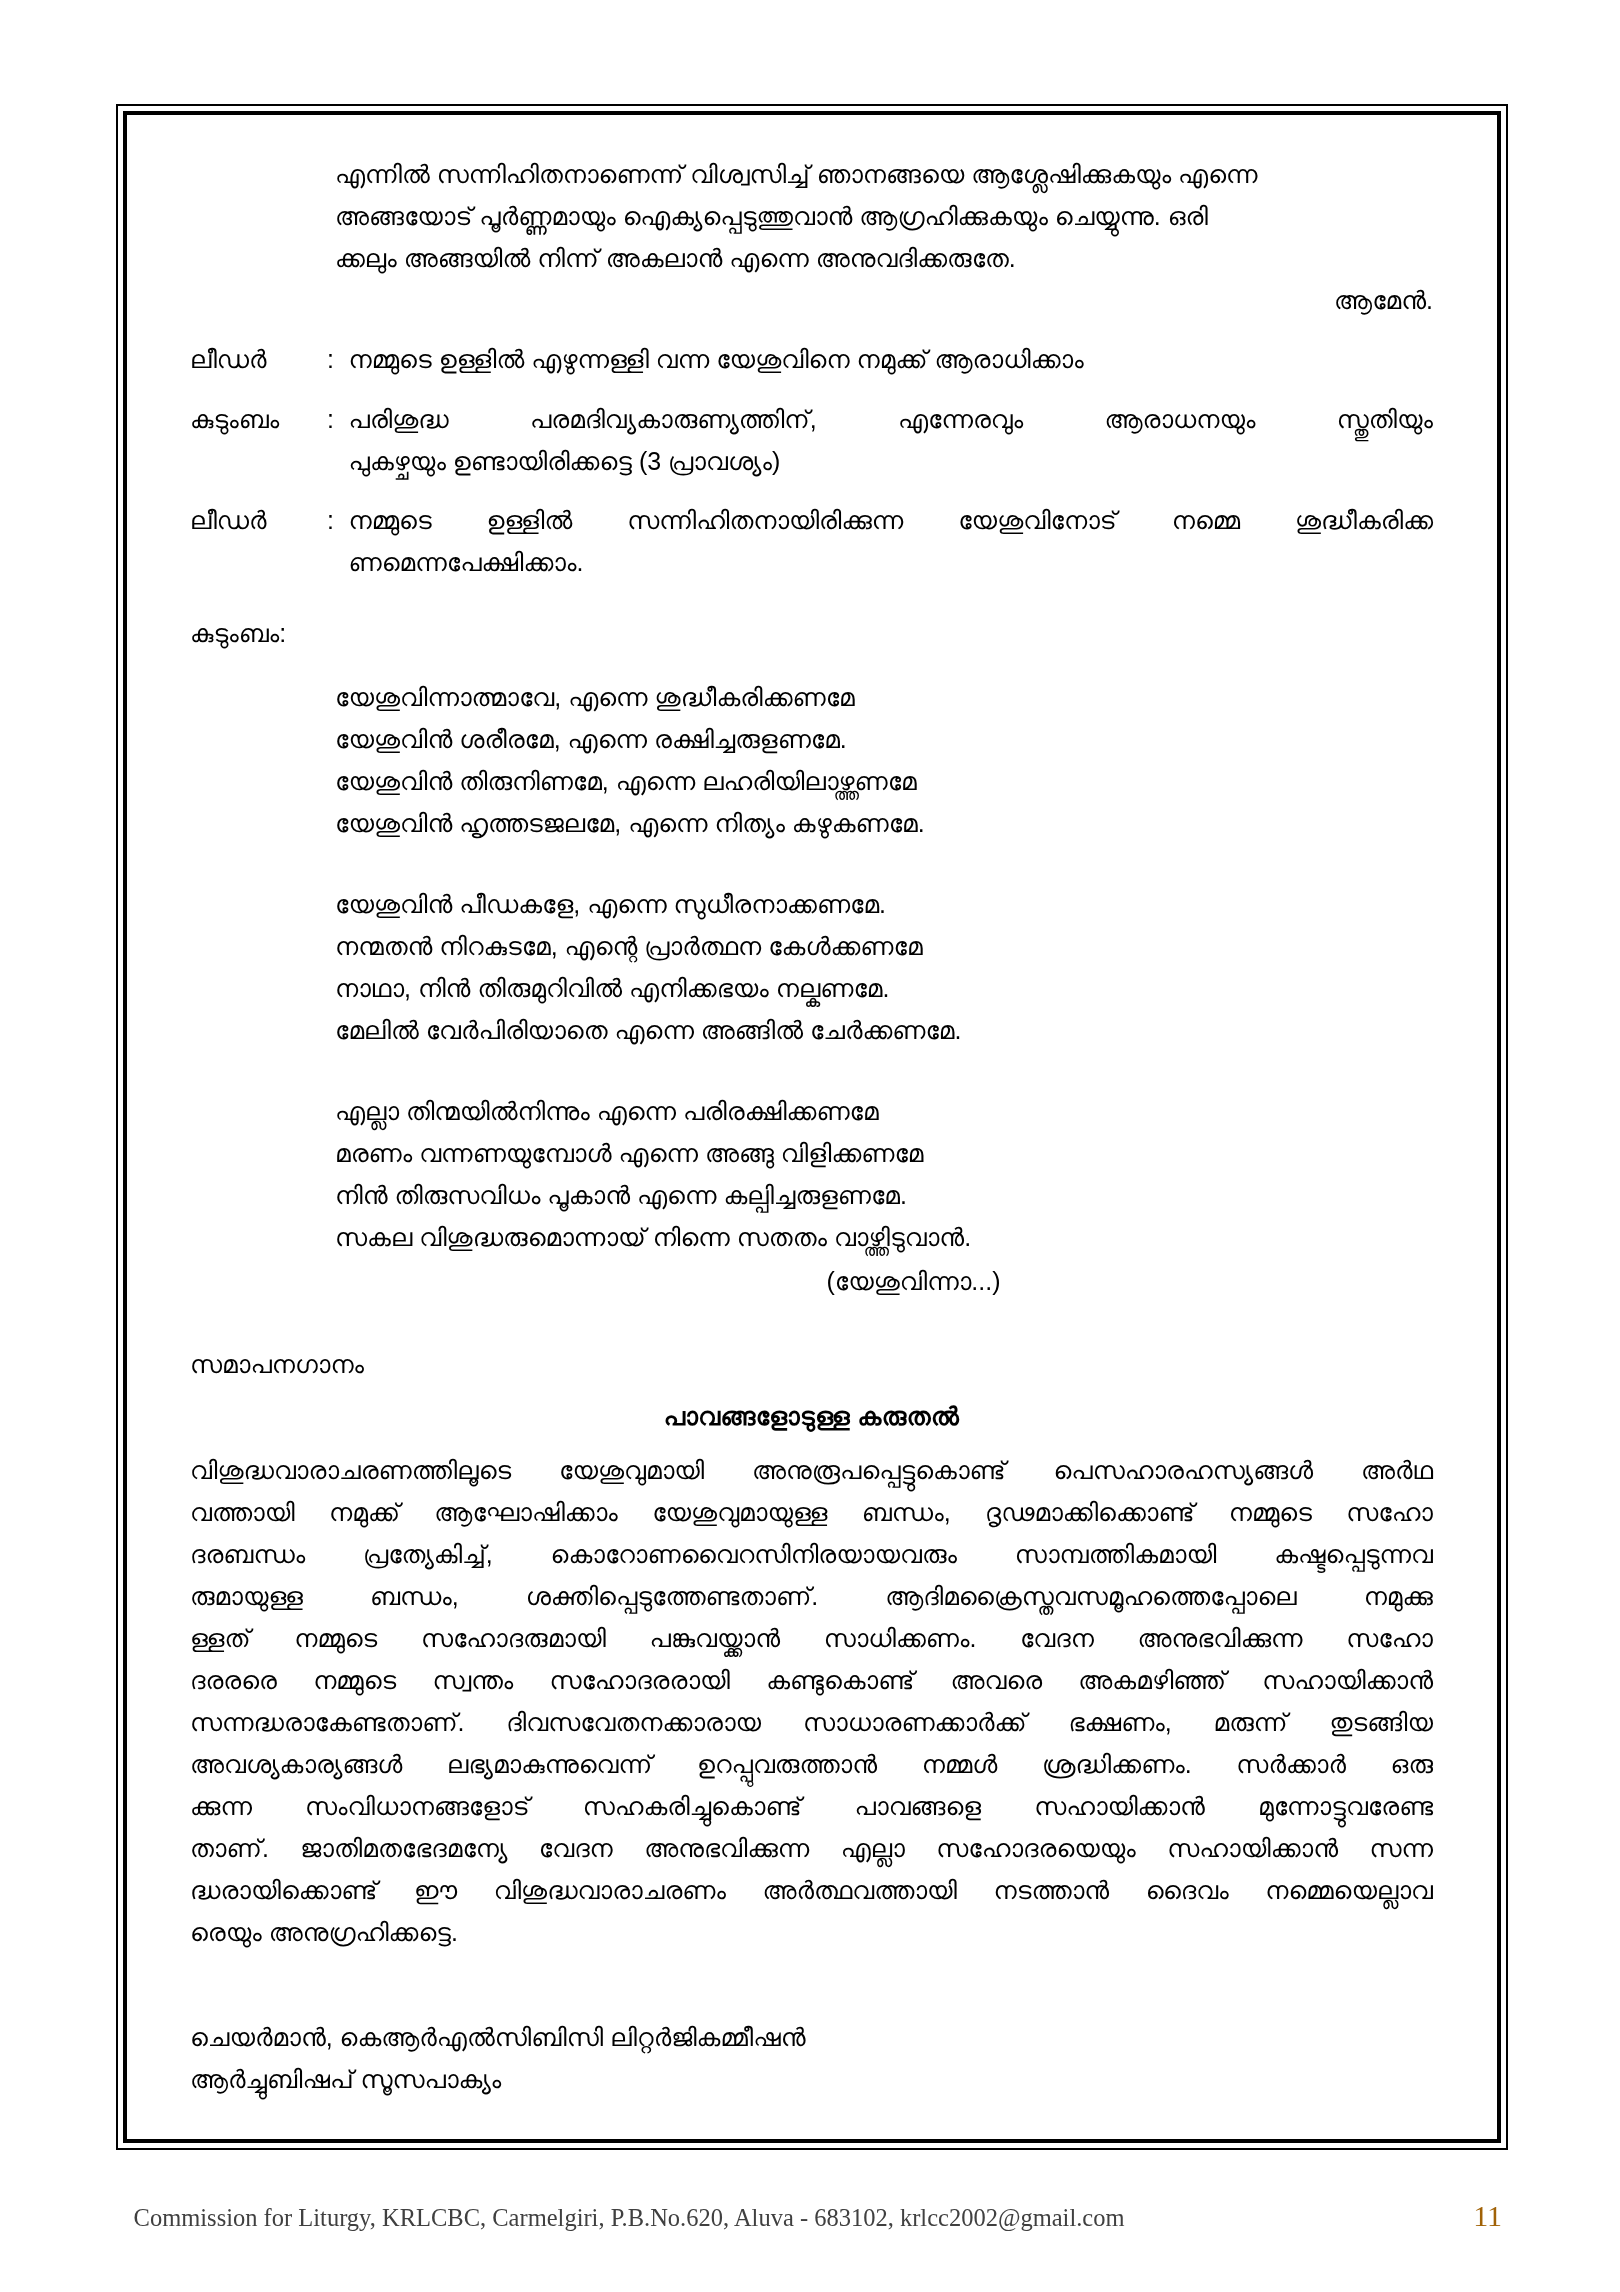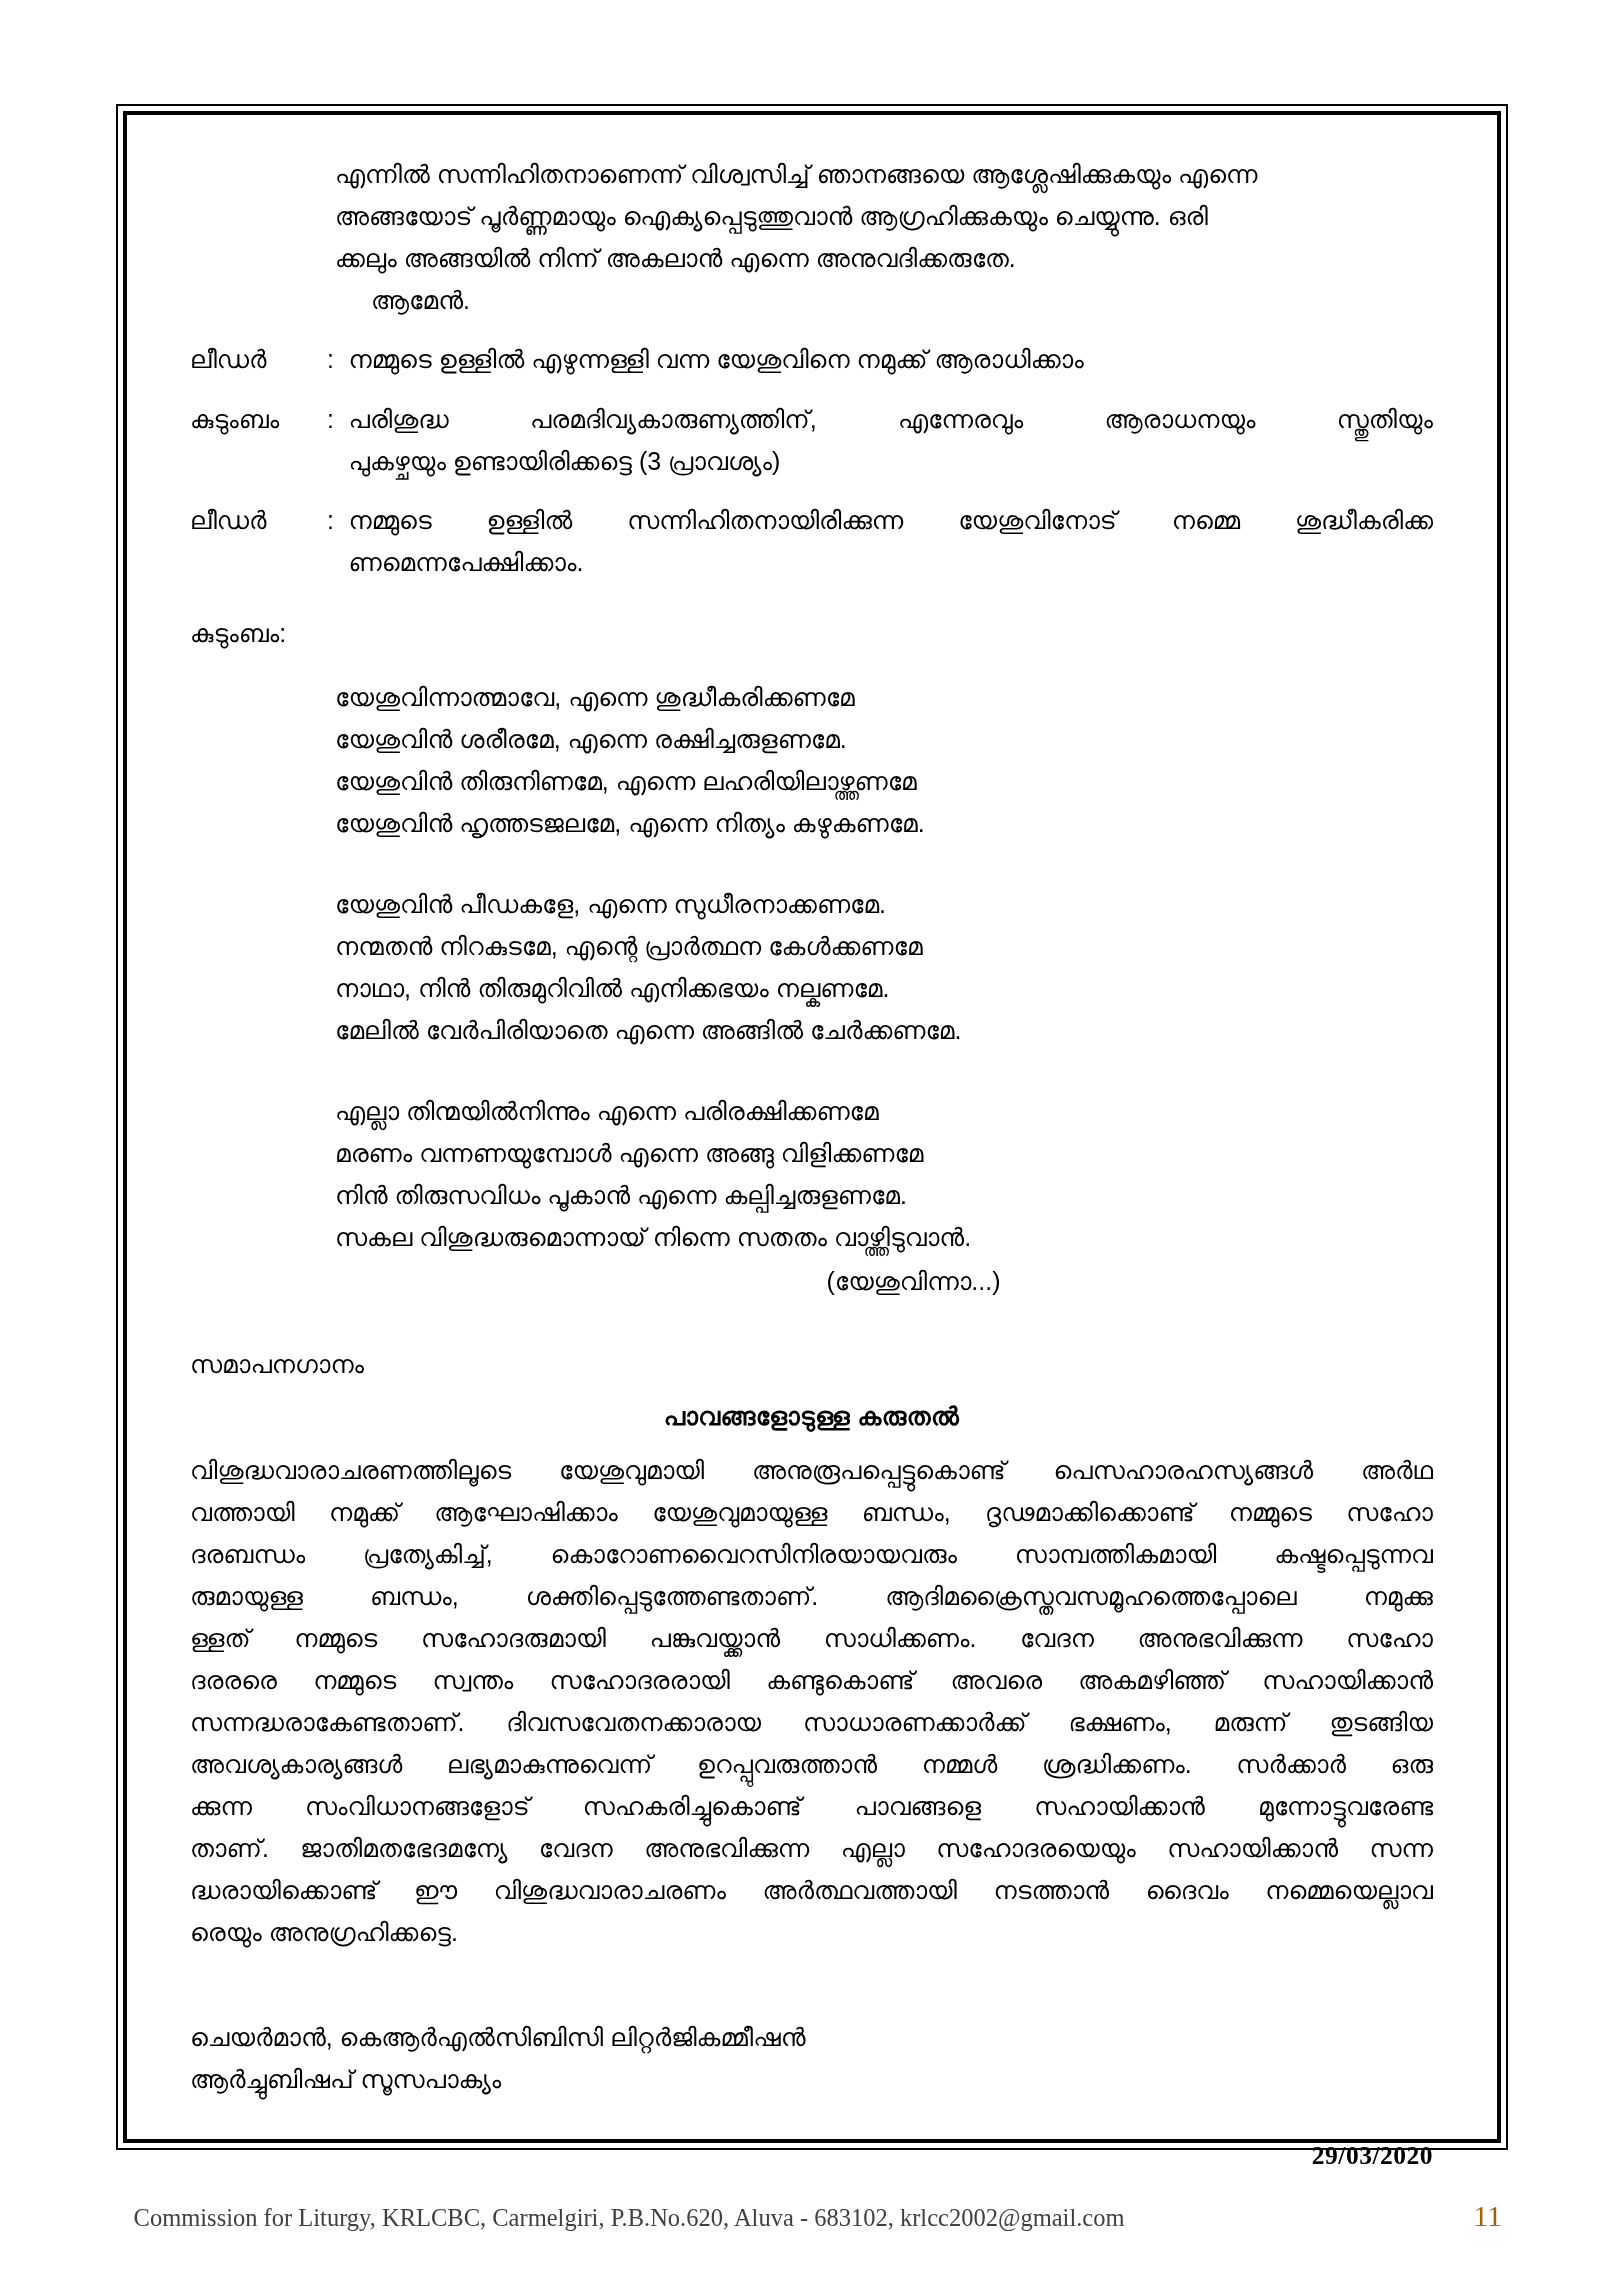--- a/index.html
+++ b/index.html
@@ -63,22 +63,21 @@
     line-height: 42px;
     color: #000;
   }
 
   .opening-prayer {
     margin-left: 145px;
     text-align: justify;
     text-justify: inter-word;
   }
   .opening-prayer .amen {
-    text-align: left;
-    margin-left: 36px;
+    text-align: right;
   }
 
   
   .dialog-row {
     display: flex;
     align-items: flex-start;
     margin-top: 17.6px;
   }
   .dialog-speaker {
     width: 137px;
@@ -270,21 +269,20 @@
       <span class="ln">താണ്. ജാതിമതഭേദമന്യേ വേദന അനുഭവിക്കുന്ന എല്ലാ സഹോദരയെയും സഹായിക്കാൻ സന്ന</span>
       <span class="ln">ദ്ധരായിക്കൊണ്ട് ഈ വിശുദ്ധവാരാചരണം അർത്ഥവത്തായി നടത്താൻ ദൈവം നമ്മെയെല്ലാവ</span>
       <span class="ln last">രെയും അനുഗ്രഹിക്കട്ടെ.</span>
     </div>
 
     <div class="ml signature">
       <span class="sig-line">ചെയർമാൻ, കെആർഎൽസിബിസി ലിറ്റർജികമ്മീഷൻ</span>
       <span class="sig-line">ആർച്ചുബിഷപ് സൂസപാക്യം</span>
     </div>
 
-    <div class="date-line">29/03/2020</div>
 
   </div>
 
   <div class="footer">
     <span class="footer-text">Commission for Liturgy, KRLCBC, Carmelgiri, P.B.No.620, Aluva - 683102, krlcc2002@gmail.com</span>
     <span class="footer-pageno">11</span>
   </div>
 
 </div>
 

